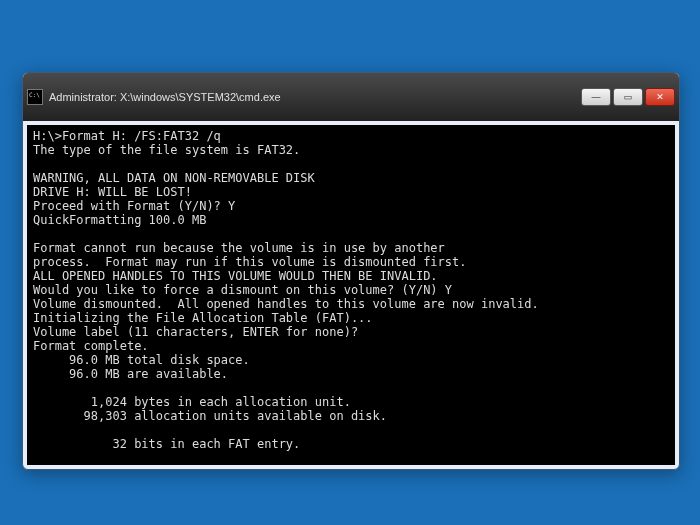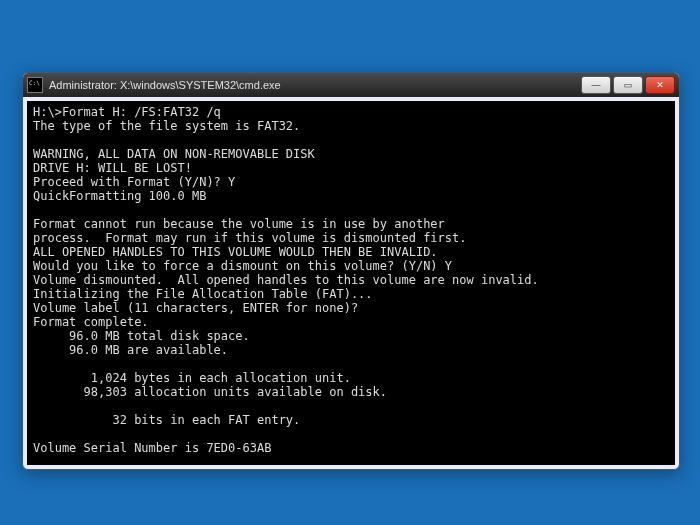--- a/index.html
+++ b/index.html
@@ -23,21 +23,21 @@
     box-shadow: 0 4px 18px rgba(0,0,0,0.35);
     display: flex;
     flex-direction: column;
     overflow: hidden;
   }
   .titlebar {
     height: 24px;
     background: linear-gradient(to bottom, #4a4a4a 0%, #222 100%);
     display: flex;
     align-items: center;
-    padding: 0 4px;
+    padding: 12px 4px;
     color: #e0e0e0;
     font-size: 11px;
     position: relative;
   }
   .titlebar .icon {
     width: 14px;
     height: 14px;
     background: #000;
     border: 1px solid #777;
     margin-right: 6px;

